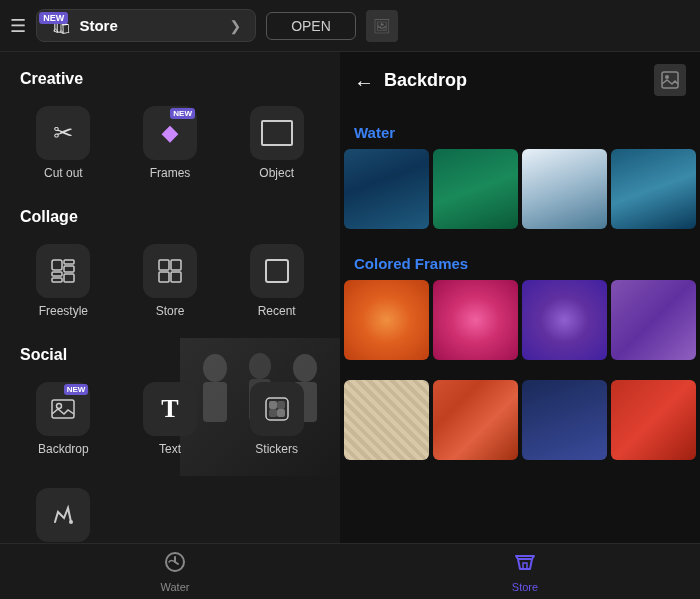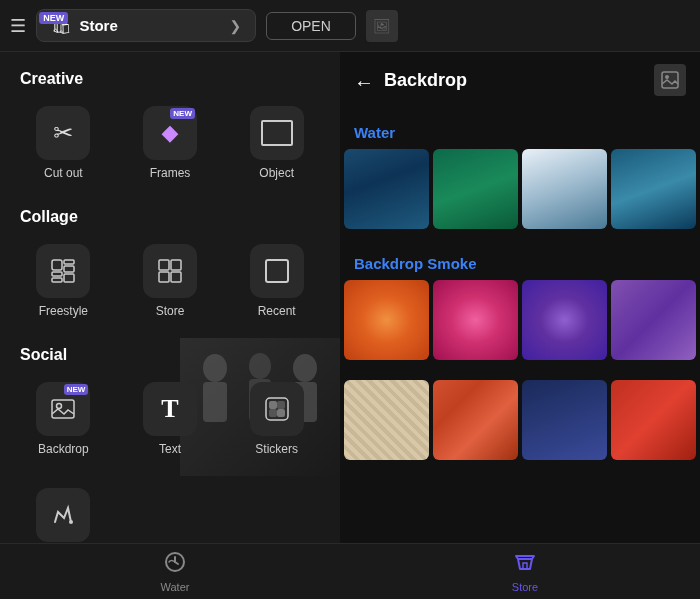--- a/index.html
+++ b/index.html
@@ -444,21 +444,21 @@
       <div class="category-title">Water</div>
       <div class="images-row">
         <div class="img-thumb water-1"></div>
         <div class="img-thumb water-2"></div>
         <div class="img-thumb water-3"></div>
         <div class="img-thumb water-4"></div>
       </div>
     </div>
 
     <div class="category-section">
-      <div class="category-title">Backdrop Smoke</div>
+      <div class="category-title">Colored Frames</div>
       <div class="images-row">
         <div class="img-thumb smoke-1" style="background: radial-gradient(ellipse at center, #f09040 0%, #e06020 40%, #c04010 100%);"></div>
         <div class="img-thumb smoke-2" style="background: radial-gradient(ellipse at center, #f060a0 0%, #d03070 40%, #a01050 100%);"></div>
         <div class="img-thumb smoke-3" style="background: radial-gradient(ellipse at center, #9060d0 0%, #6030a0 40%, #4020a0 100%);"></div>
         <div class="img-thumb" style="background: linear-gradient(135deg, #8050b0 0%, #6030a0 50%, #9060c0 100%);"></div>
       </div>
     </div>
 
     <div class="category-section">
       <div class="images-row">

